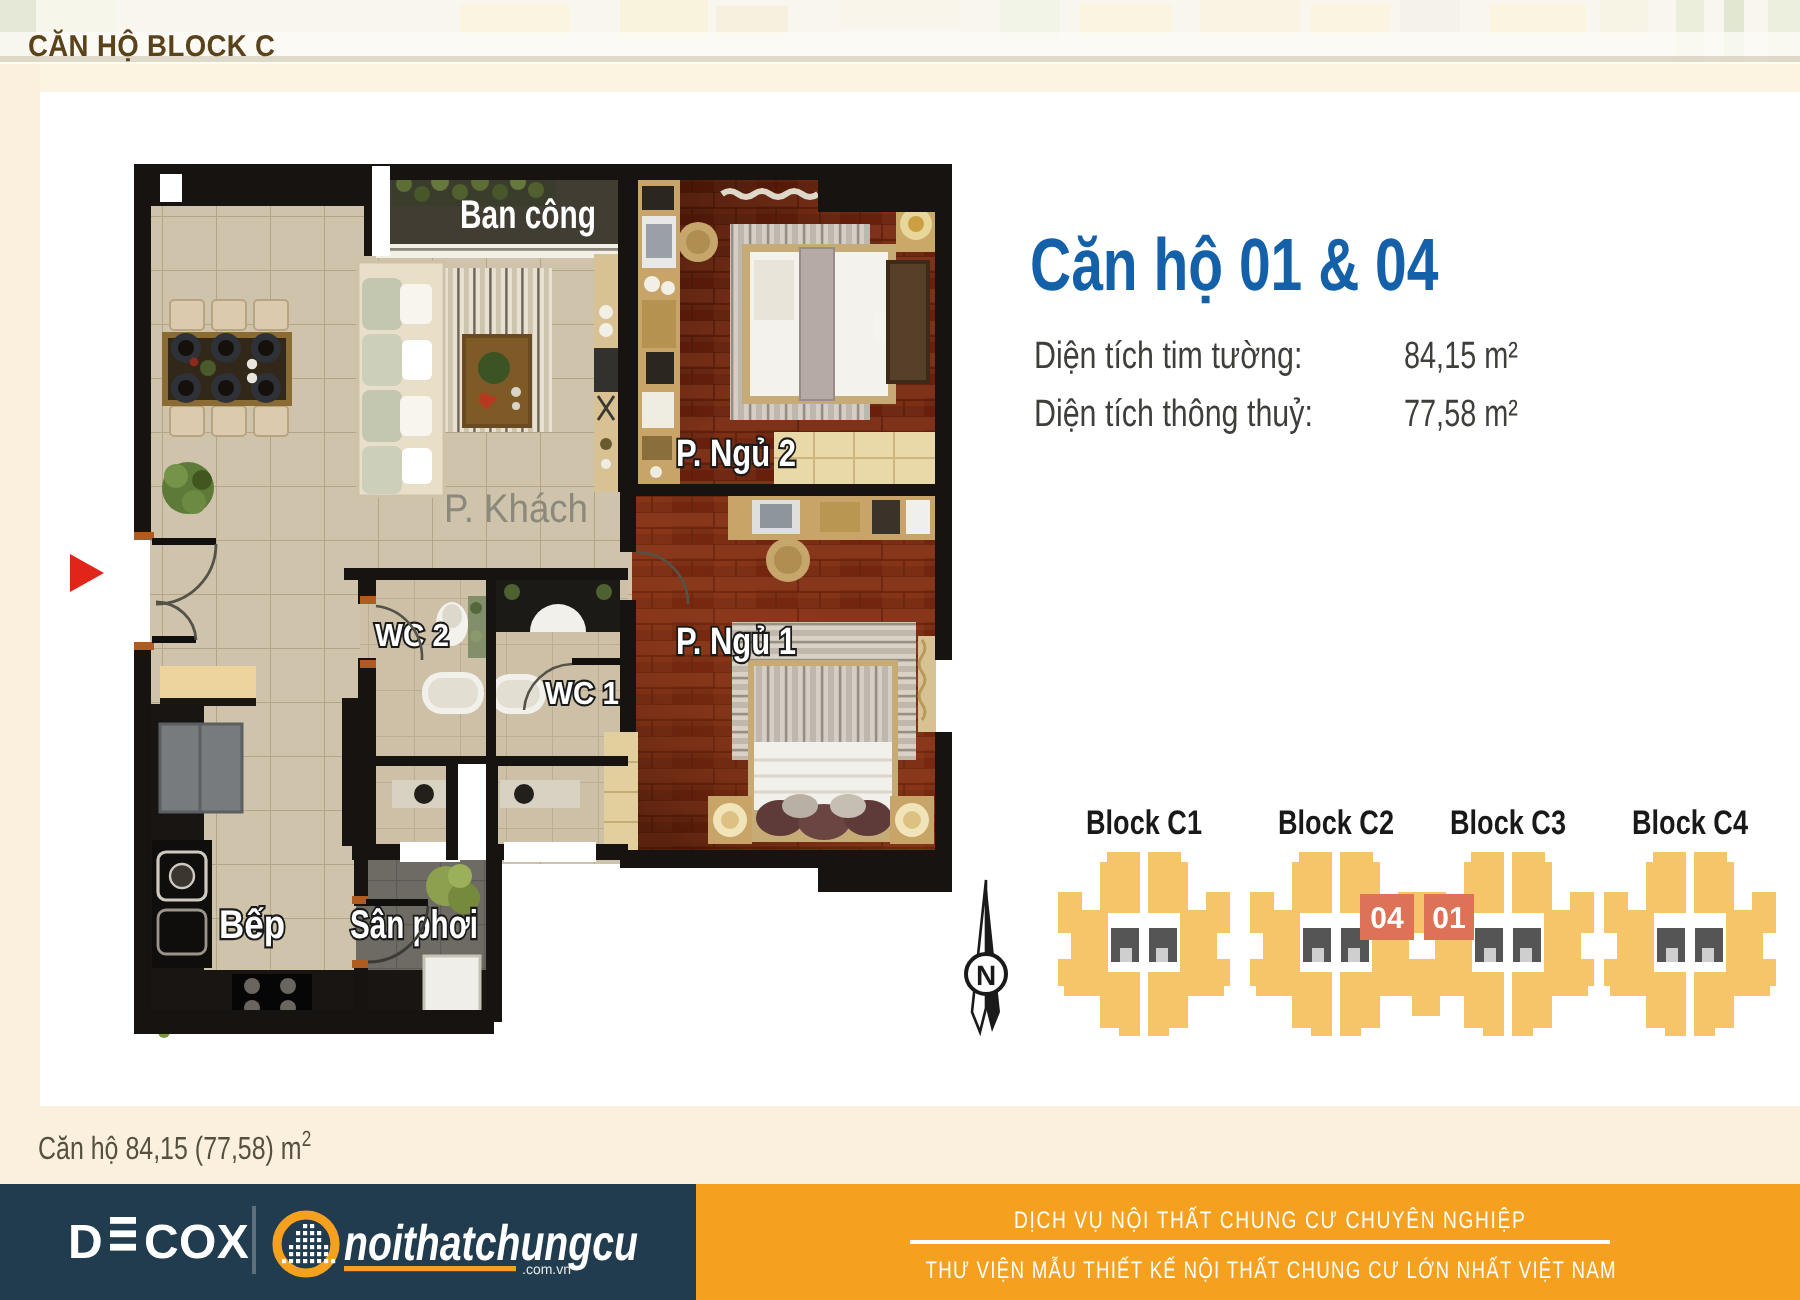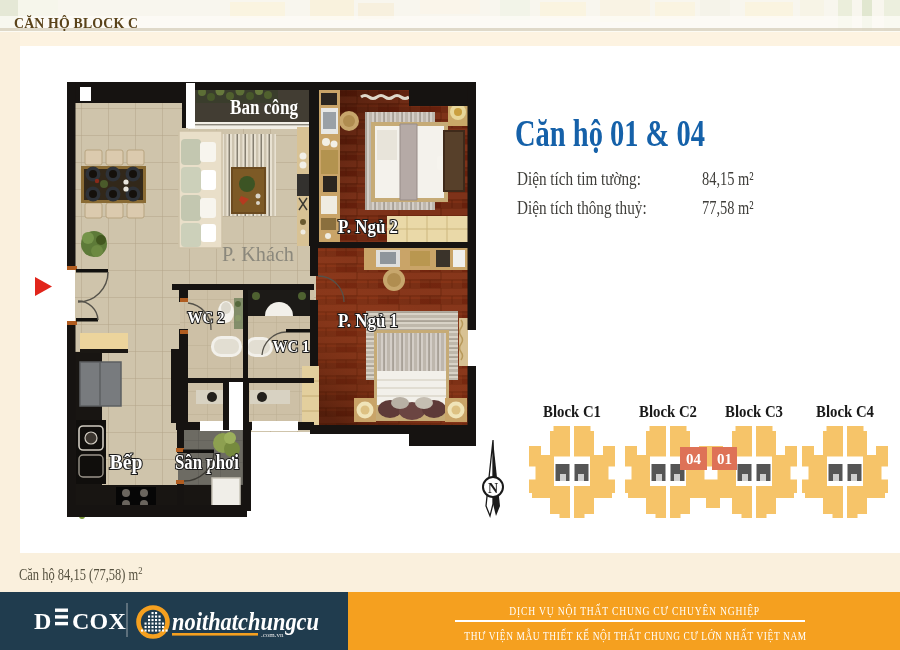--- a/index.html
+++ b/index.html
@@ -1,18 +1,18 @@
 <!DOCTYPE html>
 <html><head>
 <meta charset="utf-8">
 <style>
   html,body{margin:0;padding:0;}
   body{width:900px;height:650px;overflow:hidden;font-family:"Liberation Sans",sans-serif;background:#fff;}
   .abs{position:absolute;}
-  #page{position:relative;width:900px;height:650px;font-family:Liberation Serif, serif;}
+  #page{position:relative;width:900px;height:650px;}
 </style>
 </head>
 <body>
 <div id="page">
 
 <div class="abs" style="left:0;top:0;width:900px;height:31px;background:#f3efe2;overflow:hidden;">
   <div class="abs" style="left:0;top:0;width:18px;height:31px;background:#d2d8b8;"></div>
   <div class="abs" style="left:18px;top:0;width:40px;height:18px;background:#eff0dd;"></div>
   <div class="abs" style="left:230px;top:2px;width:55px;height:16px;background:#f7ecca;"></div>
   <div class="abs" style="left:310px;top:0px;width:44px;height:20px;background:#f5e9c4;"></div>

